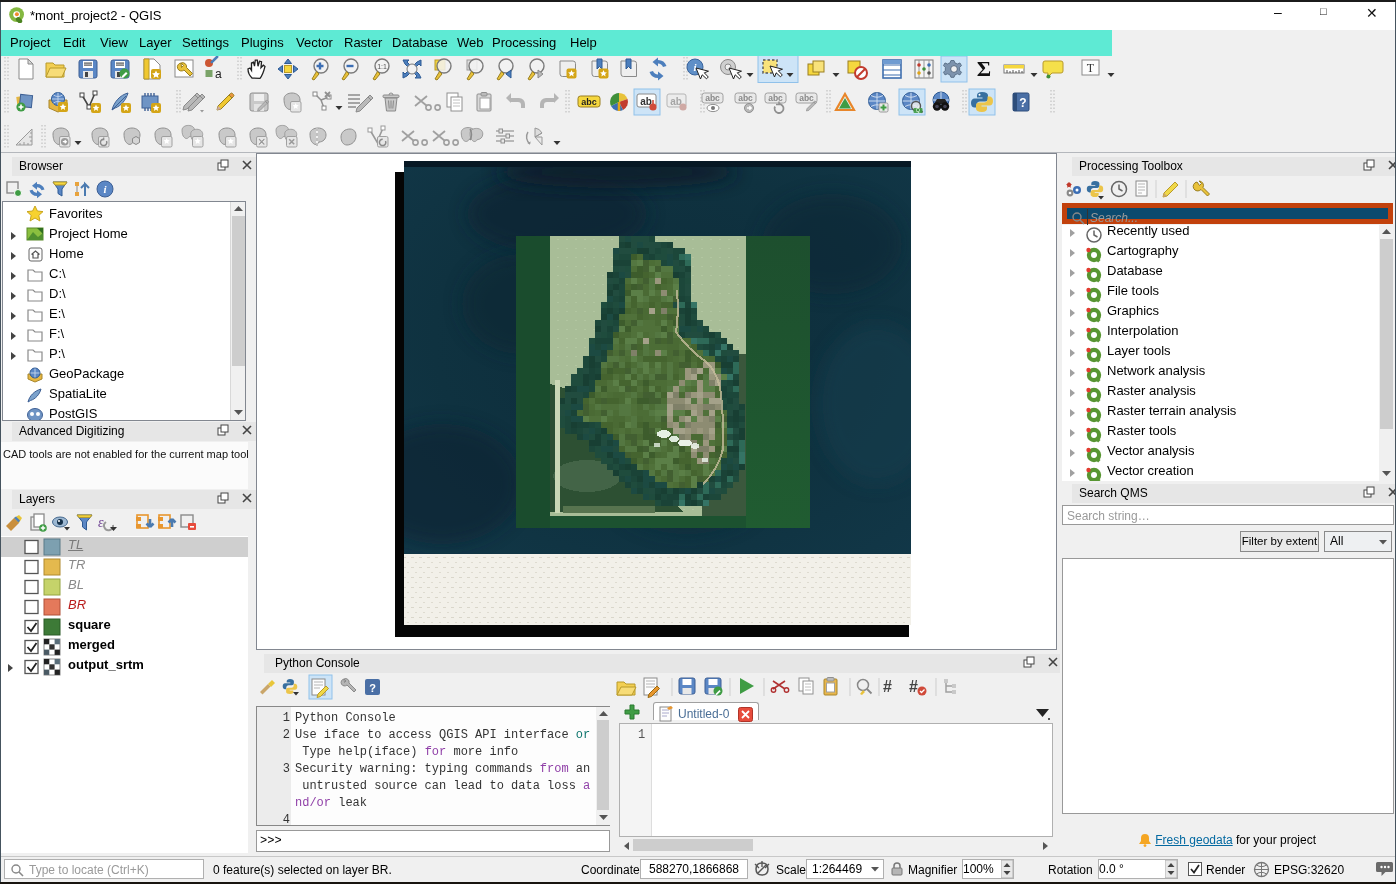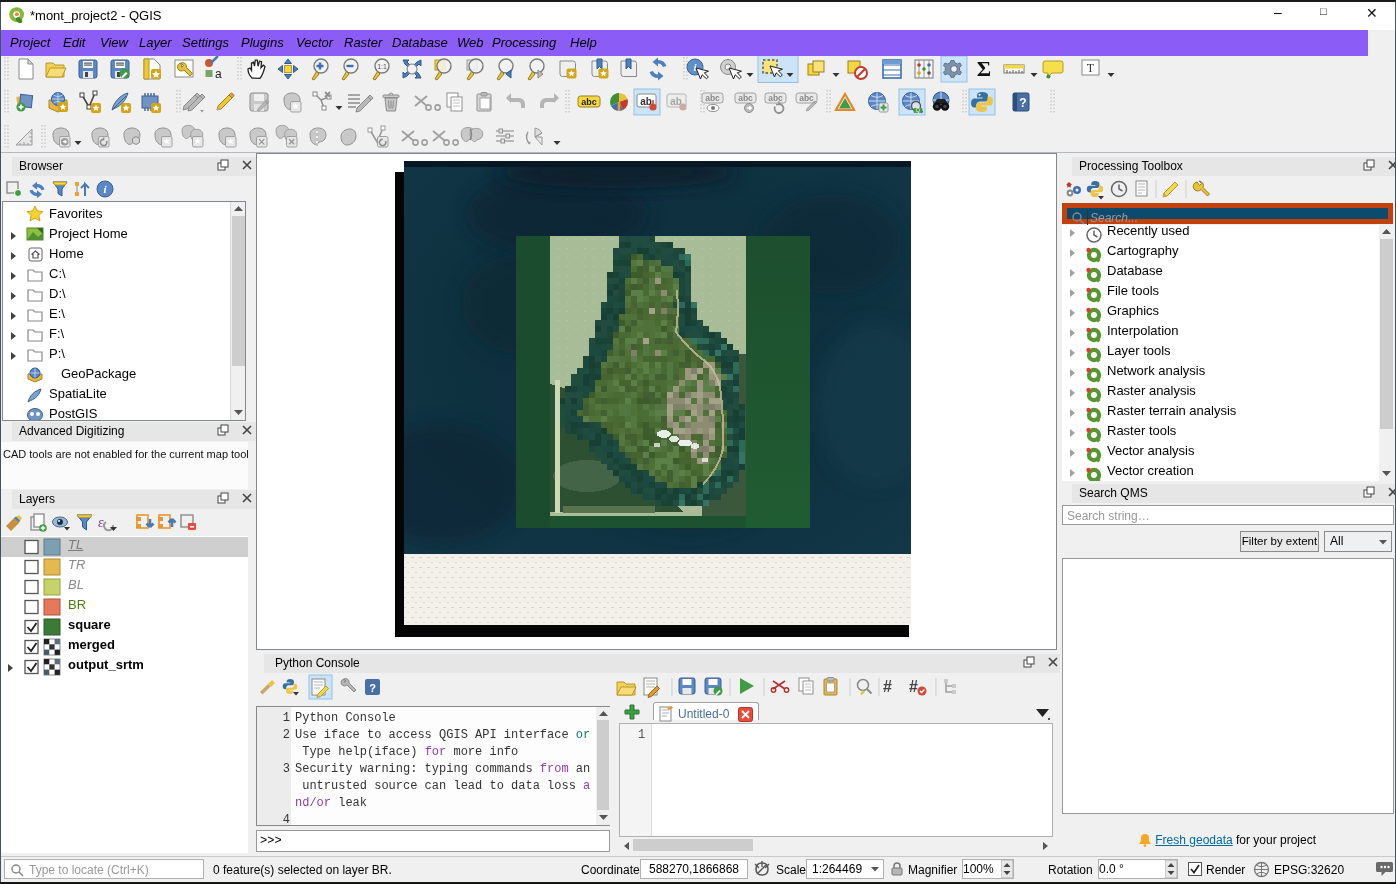--- a/index.html
+++ b/index.html
@@ -2,21 +2,21 @@
 <html><head>
 <meta charset="utf-8">
 <style>
 * { margin:0; padding:0; box-sizing:border-box; }
 html,body { width:1396px; height:884px; overflow:hidden; }
 body { font-family:"Liberation Sans", sans-serif; font-size:12px; color:#000; background:#f0f0f0; position:relative; }
 .abs { position:absolute; }
 .titlebar { left:0; top:0; width:1396px; height:30px; background:#ffffff; border-top:2px solid #1b1b1b; }
 .title-text { top:8px; font-size:13px; color:#000; }
 .winbtn { top:6px; font-size:14px; color:#111; }
-.menubar { left:0; top:30px; width:1368px; height:26px; background:#8b5cf6;font-style:italic; }
+.menubar { left:0; top:30px; width:1112px; height:26px; background:#5eead4; }
 .menu { position:absolute; top:5px; font-size:13px; }
 .toolbars { left:0; top:56px; width:1396px; height:97px; background:#f0f0f0; border-bottom:1px solid #b4b7bc; }
 .panel-title { position:absolute; background:#e6e6e6; height:19px; line-height:18px; padding-left:7px; font-size:12px; color:#000;margin-left:12px; }
 .pt-btns { position:absolute; right:5px; top:2px; }
 .tree { background:#ffffff; border:1px solid #828790; position:absolute; }
 .lbl { position:absolute; top:0; font-size:13px; }
 .statusbar { left:0; top:856px; width:1396px; height:26px; background:#f0f0f0; border-top:1px solid #c8c8c8; }
 .sb-box { position:absolute; background:#fff; border:1px solid #b0b0b0; height:20px; top:2px; font-size:12px; }
 .bottomedge { left:0; top:882px; width:1396px; height:2px; background:#18140f; }
 </style>
@@ -681,21 +681,21 @@
         </g>
     </svg>
     <span class="lbl" style="left:46px;top:4px">Favorites</span>
     <span class="lbl" style="left:46px;top:24px">Project Home</span>
     <span class="lbl" style="left:46px;top:44px">Home</span>
     <span class="lbl" style="left:46px;top:64px">C:\</span>
     <span class="lbl" style="left:46px;top:84px">D:\</span>
     <span class="lbl" style="left:46px;top:104px">E:\</span>
     <span class="lbl" style="left:46px;top:124px">F:\</span>
     <span class="lbl" style="left:46px;top:144px">P:\</span>
-    <span class="lbl" style="left:58px;top:164px">GeoPackage</span>
+    <span class="lbl" style="left:46px;top:164px">GeoPackage</span>
     <span class="lbl" style="left:46px;top:184px">SpatiaLite</span>
     <span class="lbl" style="left:46px;top:204px">PostGIS</span>
 
     <div class="abs" style="left:227px;top:0;width:15px;height:218px;background:#f0f0f0;border-left:1px solid #d8d8d8">
       <svg class="abs" style="left:3px;top:4px" width="9" height="6">
           <path d="M0 5 l4.5 -5 4.5 5 z" fill="#555"></path>
         </svg>
       <div class="abs" style="left:1px;top:14px;width:13px;height:150px;background:#cdcdcd"></div>
       <svg class="abs" style="left:3px;top:208px" width="9" height="6">
           <path d="M0 0 l4.5 5 4.5 -5 z" fill="#555"></path>
@@ -800,21 +800,21 @@
           <rect x="10.6" y="0" width="5.3" height="5.3" fill="#5a6e7a"></rect>
           <rect x="5.3" y="5.3" width="5.3" height="5.3" fill="#333"></rect>
           <rect x="0" y="10.6" width="5.3" height="5.3" fill="#4a5a64"></rect>
           <rect x="10.6" y="10.6" width="5.3" height="5.3" fill="#222"></rect>
         </g>
       <path d="M8 128 l5 4 -5 4 z" fill="#444"></path>
     </svg>
     <span class="lbl" style="left:68px;top:1px;font-style:italic;color:#7a7a7a;text-decoration:underline">TL</span>
     <span class="lbl" style="left:68px;top:21px;font-style:italic;color:#8a8a8a">TR</span>
     <span class="lbl" style="left:68px;top:41px;font-style:italic;color:#8a8a8a">BL</span>
-    <span class="lbl" style="left:68px;top:61px;color:#4d7c0f">BR</span>
+    <span class="lbl" style="left:68px;top:61px;font-style:italic;color:#b91c1c">BR</span>
     <span class="lbl" style="left:68px;top:81px;font-weight:bold">square</span>
     <span class="lbl" style="left:68px;top:101px;font-weight:bold">merged</span>
     <span class="lbl" style="left:68px;top:121px;font-weight:bold">output_srtm</span>
   </div>
 </div>
 
 <div class="abs" style="left:256px;top:153px;width:801px;height:497px;background:#fff;border:1px solid #828790" id="canvas"></div>
 <svg class="abs" style="left:257px;top:154px" width="799" height="496" viewBox="0 0 799 496" shape-rendering="crispEdges">
 <defs>
 <pattern id="dots" width="8" height="10" patternUnits="userSpaceOnUse">

